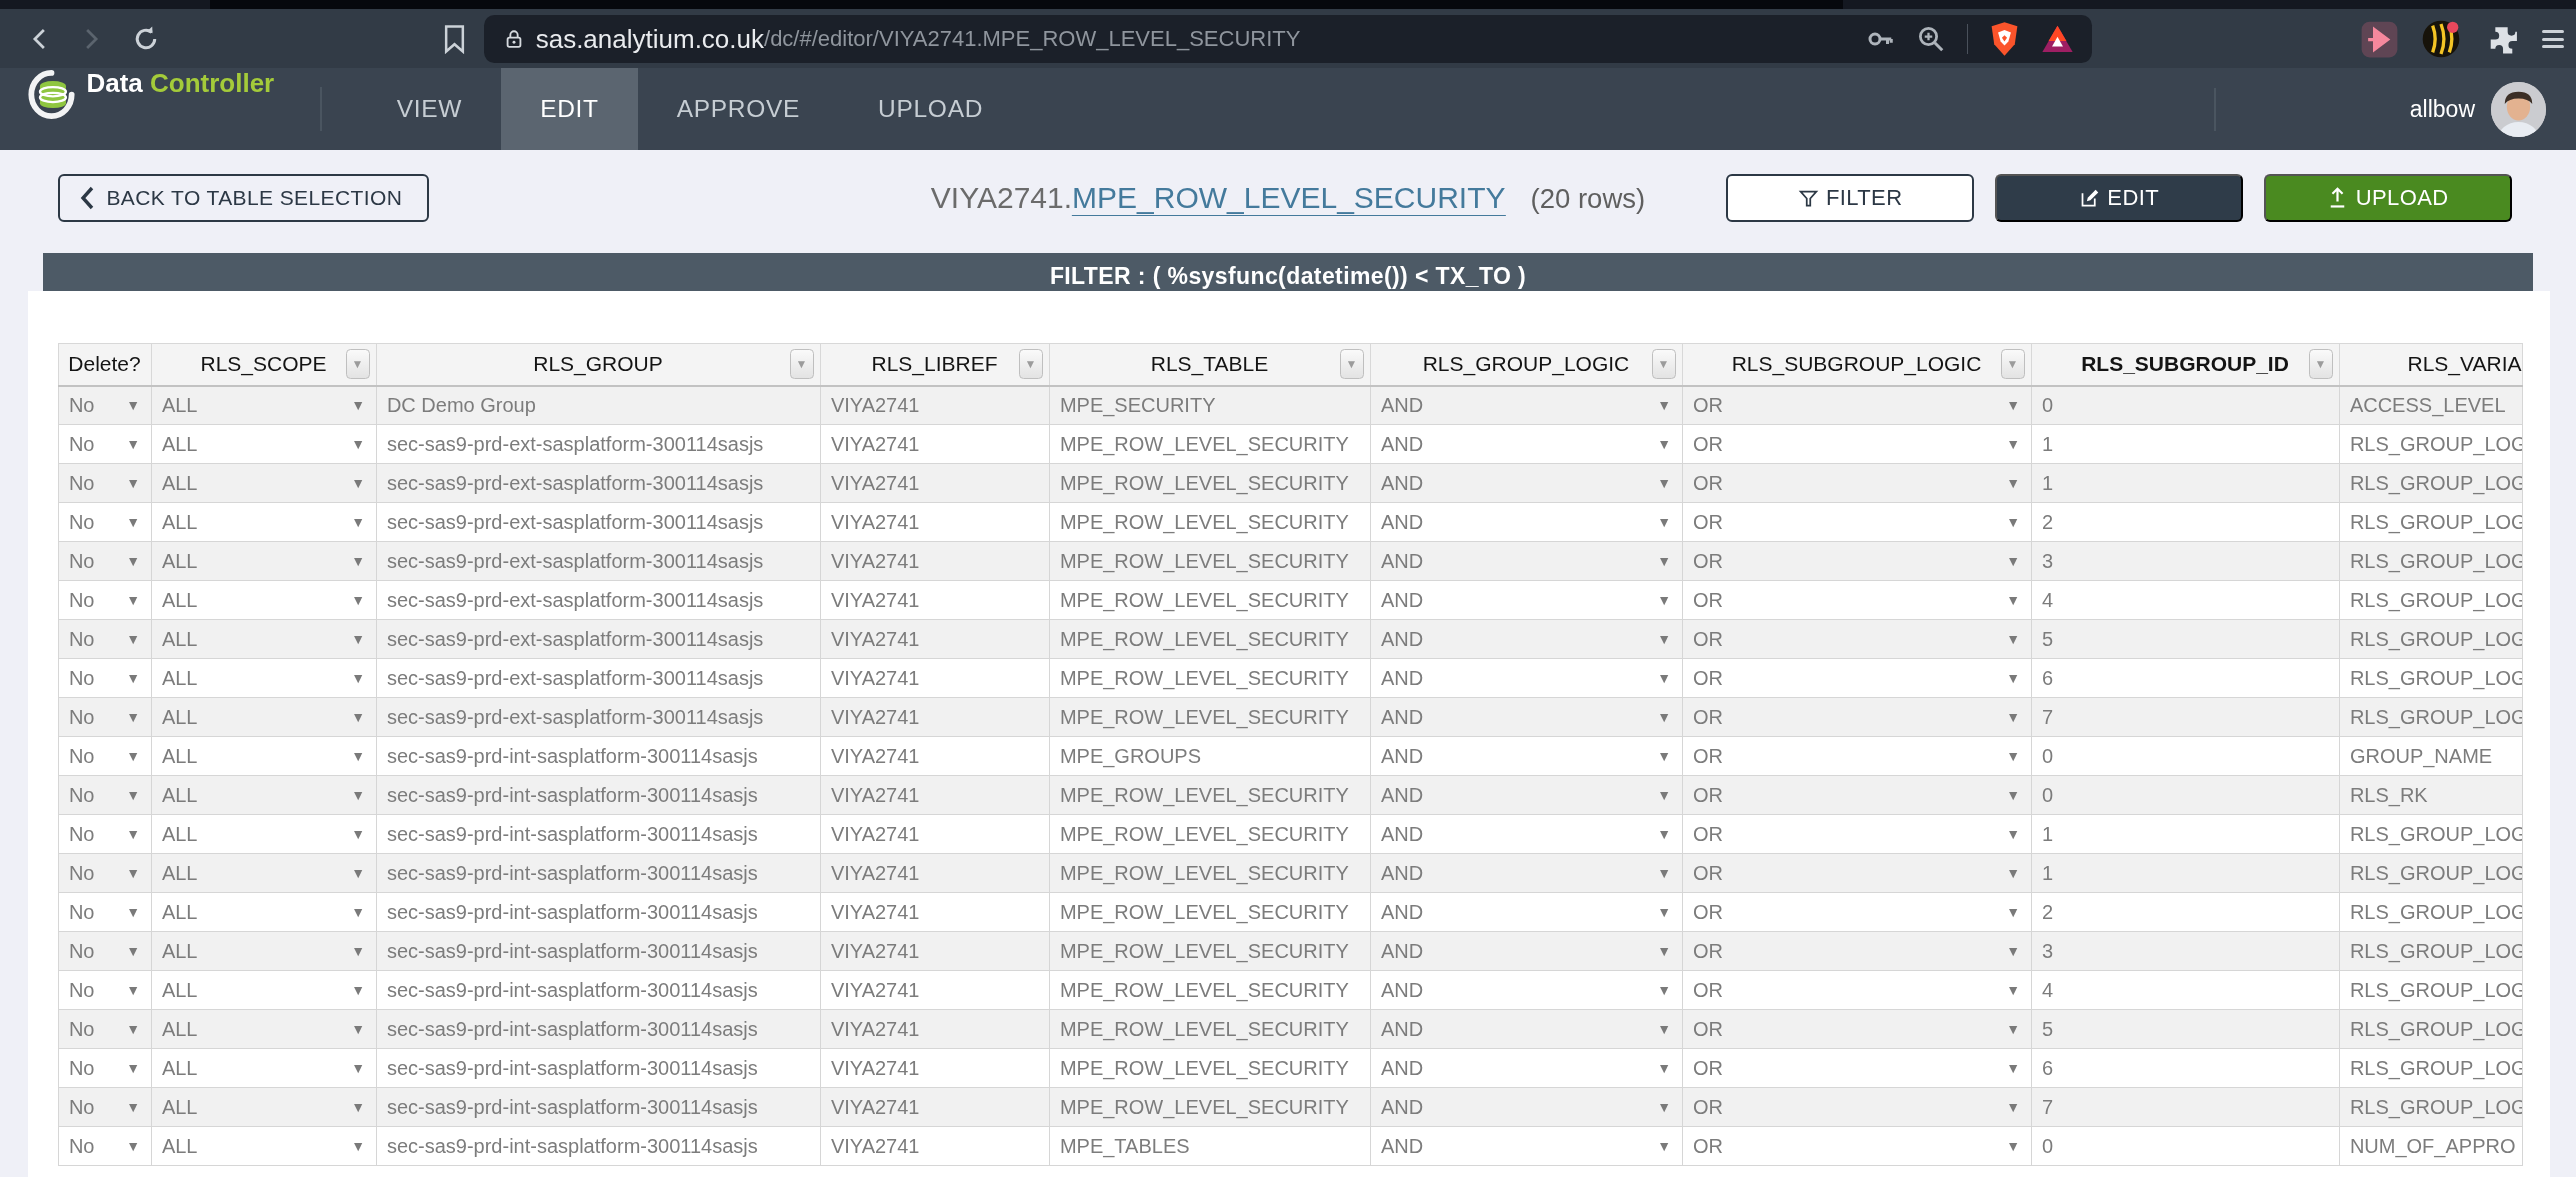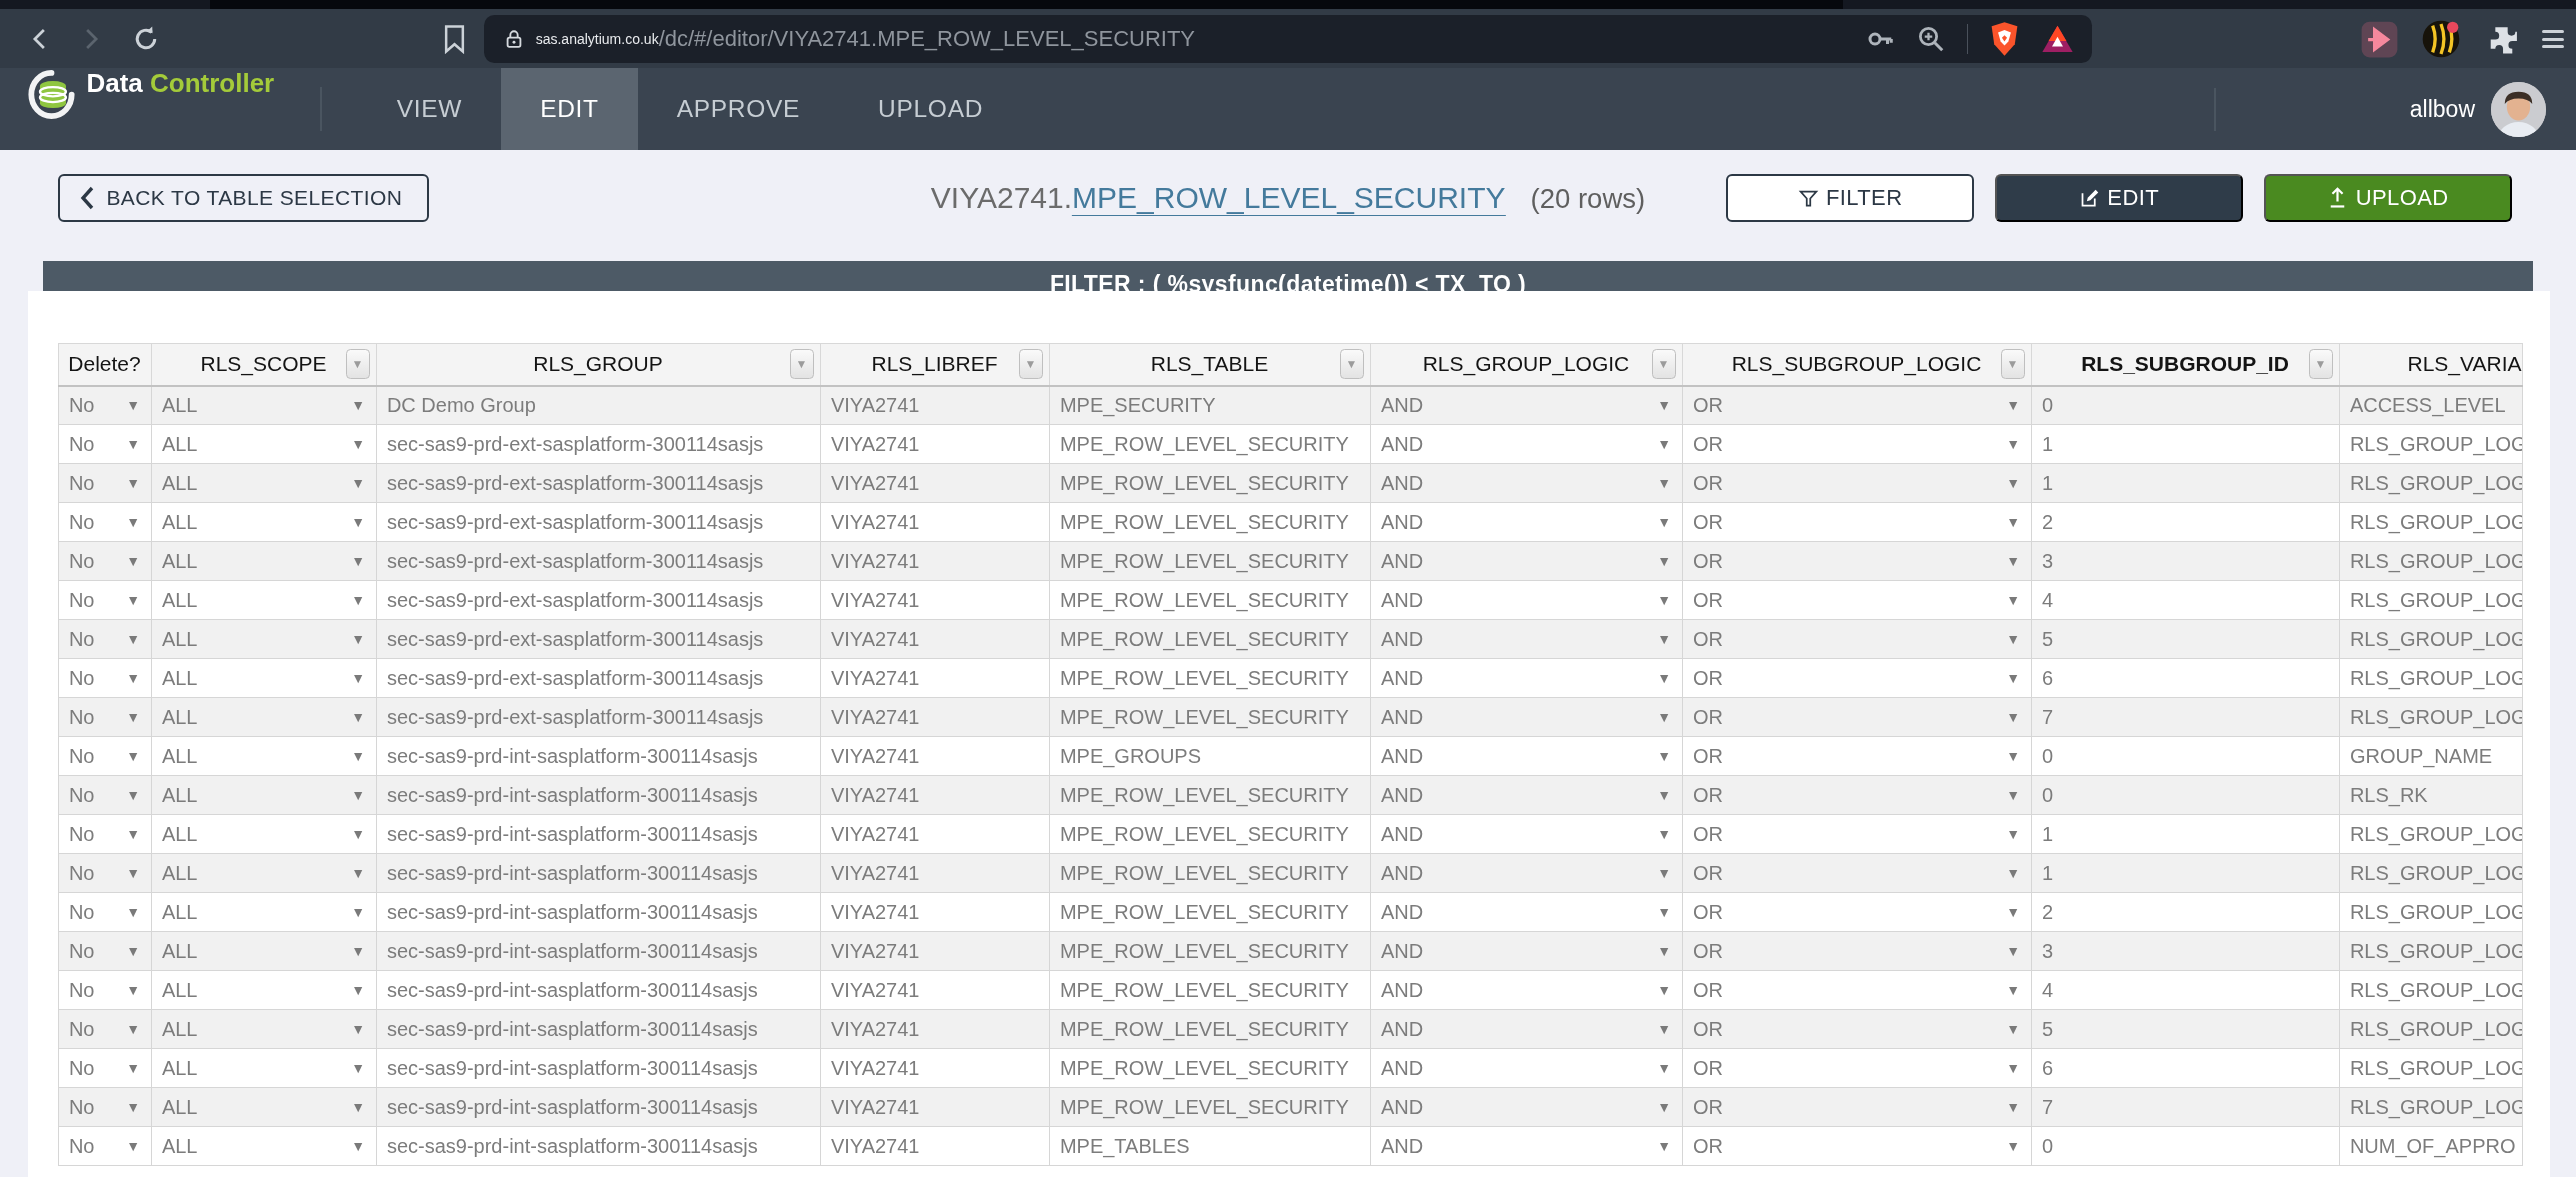--- a/index.html
+++ b/index.html
@@ -7,21 +7,21 @@
     font-family:"Liberation Sans", sans-serif; background:#eff0f7; }
 
   
   .chrome { position:relative; width:100%; height:68px; background:#323b46; }
   .tabstrip { position:absolute; top:0; left:0; width:100%; height:9px; background:#141821; }
   .tabstrip .active-tab { position:absolute; left:210px; width:1633px; height:9px; background:#06080d; }
   .chrome-bar { position:absolute; top:9px; left:0; width:100%; height:59px; }
   .nav-ico { position:absolute; top:50%; transform:translateY(-50%); }
   .url-pill { position:absolute; left:484px; top:6px; width:1608px; height:48px;
     background:#1b2029; border-radius:10.4px; display:flex; align-items:center; }
-  .url-host { color:#e9ebee; font-size:14px; margin-left:10.4px; }
+  .url-host { color:#e9ebee; font-size:26px; margin-left:10.4px; }
   .url-path { color:#8f959d; font-size:22px; }
   .pill-right { position:absolute; right:18px; top:0; height:48px; display:flex; align-items:center; gap:21px; }
   .vdiv-sm { width:1.5px; height:30px; background:#4a515b; }
   .ext-area { position:absolute; right:12px; top:6px; height:48px; display:flex; align-items:center; gap:22px; }
   .burger div { width:22px; height:3px; background:#cdd2d8; border-radius:1.5px; margin:4.5px 0; }
 
   
   .appnav { width:100%; height:82px; background:#3a4450; display:flex; align-items:stretch; }
   .brand { display:flex; gap:10.4px; padding:0 46px 0 27px; }
   .brand-name { font-size:26px; font-weight:bold; color:#fff; letter-spacing:0; }
@@ -47,21 +47,21 @@
   .title-table { color:#447a9c; border-bottom:1.5px solid #447a9c; padding-bottom:1.5px; }
   .title-rows { color:#5f5f5f; margin-left:25px; font-size:27.5px; }
   .action-btns { position:absolute; right:64px; top:24px; display:flex; gap:21px; }
   .abtn { height:48px; width:248px; border-radius:6px; display:flex; align-items:center;
     justify-content:center; gap:7.4px; font-size:22px; letter-spacing:0.4px; cursor:pointer; }
   .abtn.filter { background:#ffffff; border:2.2px solid #2c3845; color:#2c3845; }
   .abtn.edit { background:#2f3c49; color:#fff; }
   .abtn.upload { background:#4a8a20; color:#fff; }
 
   
-  .filter-banner { margin:16px 43px; height:46px; background:#4d5a66; color:#ffffff;
+  .filter-banner { margin:8px 43px; height:46px; background:#4d5a66; color:#ffffff;
     display:flex; align-items:center; justify-content:center; font-size:23px; font-weight:bold; letter-spacing:0.4px; }
 
   
   .panel { position:absolute; left:27.5px; top:291px; width:2522px; height:886px; background:#ffffff; }
   .gridwrap { position:absolute; left:30px; top:52px; width:2465px; overflow:hidden; }
   table.grid { border-collapse:collapse; table-layout:fixed; width:2464px; background:#fff; }
   .grid th { position:relative; height:42px; background:#f4f4f4; border:0.7px solid #d8d8d8;
     border-bottom:2.2px solid #c2c2c2; font-size:21px; font-weight:normal; color:#141414;
     text-align:center; white-space:nowrap; overflow:hidden; }
   .grid th.th-right { text-align:right; }

